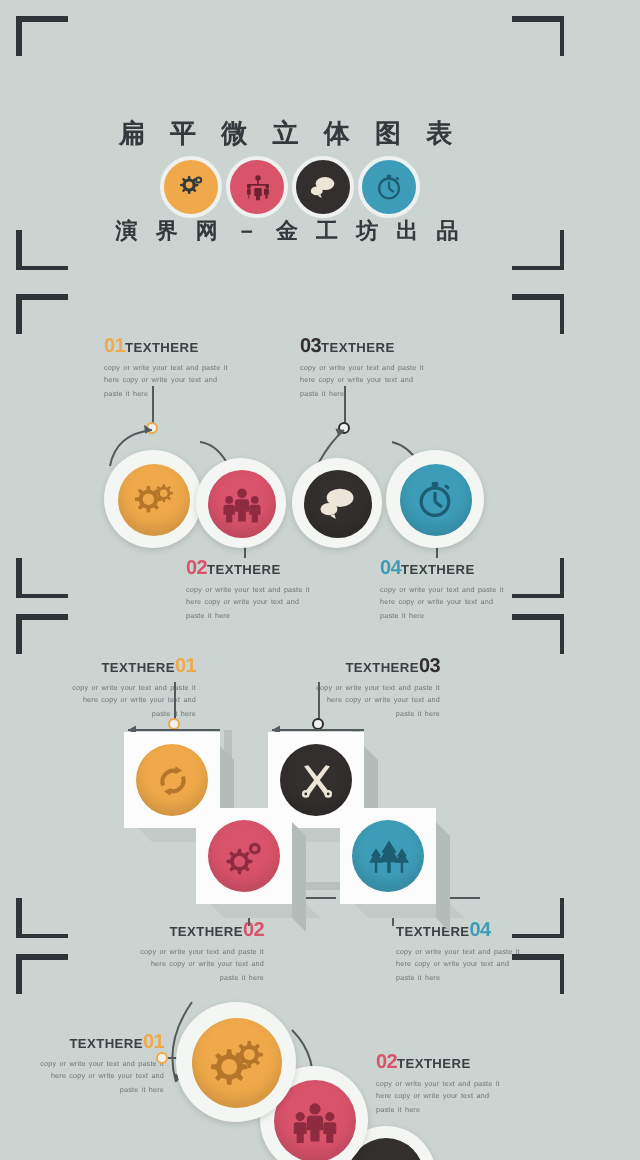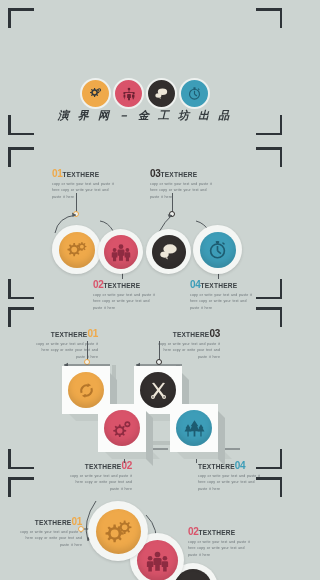--- a/index.html
+++ b/index.html
@@ -40,21 +40,21 @@
     display:flex;justify-content:center;gap:2px;
   }
   .hdr-circle{
     width:31px;height:31px;border-radius:50%;
     border:2.5px solid #eef1ef;
     display:flex;align-items:center;justify-content:center;
     box-sizing:border-box;
   }
   .footer-cn{
     position:absolute;top:108px;left:0;width:290px;text-align:center;
-    font-size:11px;letter-spacing:3px;color:#33393d;font-weight:bold;font-style:italic;
+    font-size:11px;letter-spacing:3px;color:#33393d;font-weight:bold;
   }
 
   
   .section{position:absolute;left:0;width:290px;}
   .sec1{top:143px;height:160px;}
   .sec2{top:303px;height:170px;}
   .sec3{top:473px;height:107px;}
 
   
   .label{position:absolute;width:62px;}
@@ -121,20 +121,21 @@
       </div>
     <div class="bracket bk-bl" style="left:8px;bottom:8px;">
         <span class="h"></span>
         <span class="v"></span>
       </div>
     <div class="bracket bk-br" style="right:8px;bottom:8px;">
         <span class="h"></span>
         <span class="v"></span>
       </div>
 
+    <div class="subtitle">扁 平 微 立 体 图 表</div>
 
     <div class="hdr-icons">
       <div class="hdr-circle" style="background:#efa94a;">
         <svg width="17" height="17" viewBox="0 0 24 24">
           <g fill="#33393d">
               <path d="M10 4.2 11.4 4.2 11.7 6.1 13.3 6.7 14.8 5.5 15.8 6.5 14.7 8 15.3 9.6 17.2 9.9 17.2 11.3 15.3 11.6 14.7 13.2 15.8 14.7 14.8 15.7 13.3 14.5 11.7 15.1 11.4 17 10 17 9.7 15.1 8.1 14.5 6.6 15.7 5.6 14.7 6.8 13.2 6.2 11.6 4.3 11.3 4.3 9.9 6.2 9.6 6.8 8 5.6 6.5 6.6 5.5 8.1 6.7 9.7 6.1Z"></path>
               <circle cx="10.7" cy="10.6" r="2.4" fill="#efa94a"></circle>
               <circle cx="17.4" cy="7.1" r="2.5"></circle>
               <circle cx="17.4" cy="7.1" r="1.1" fill="#efa94a"></circle>
             </g>

